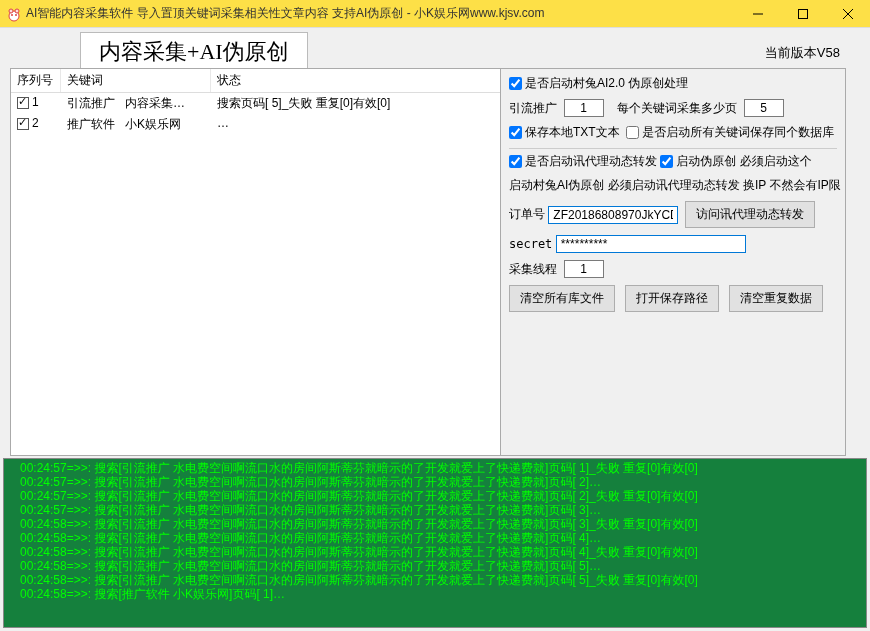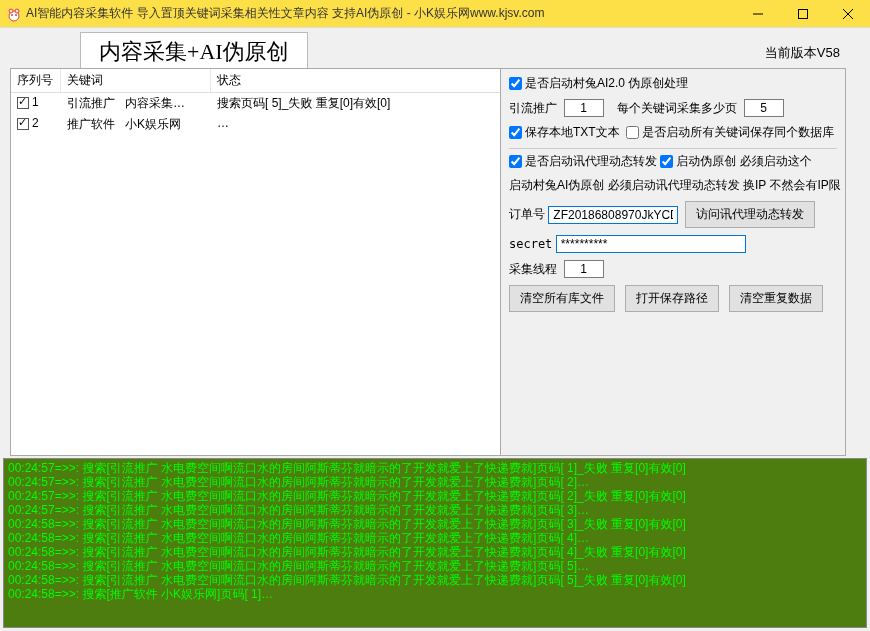--- a/index.html
+++ b/index.html
@@ -24,21 +24,21 @@
 .chk { display: inline-block; width: 12px; height: 12px; border: 1px solid #555; position: relative; vertical-align: middle; margin-right: 3px; }
 .chk::after { content: "✓"; position: absolute; top: -3px; left: 0; font-size: 11px; color: #000; }
 .right-panel { position: absolute; left: 500px; top: 40px; width: 346px; height: 388px; border: 1px solid #aaa; background: #f0f0f0; padding: 6px 8px; }
 .rp-row { display: flex; align-items: center; margin-bottom: 7px; font-size: 12px; }
 .rp-row label { display: flex; align-items: center; }
 .rp-row input[type=checkbox] { margin-right: 3px; vertical-align: middle; }
 .txt-input { border: 1px solid #7a7a7a; padding: 1px 4px; font-size: 12px; background: #fff; text-align: center; }
 .txt-input.blue { border: 1px solid #0078d7; text-align: left; }
 .btn { border: 1px solid #adadad; background: #e1e1e1; padding: 4px 10px; font-size: 12px; cursor: default; }
 .bottom-btns { position: absolute; bottom: 8px; right: 8px; display: flex; gap: 12px; }
-.log-panel { position: absolute; left: 3px; top: 430px; width: 864px; height: 170px; background: #4d7c0f; color: #00ff00; font-family: SimSun, monospace; font-size: 12px; padding: 2px 4px; overflow: hidden; border: 1px solid #888; line-height: 14px; }
+.log-panel { position: absolute; left: 3px; top: 430px; width: 864px; height: 170px; background: #15803d; color: #00ff00; font-family: SimSun, monospace; font-size: 12px; padding: 2px 16px; overflow: hidden; border: 1px solid #888; line-height: 14px; }
 .log-line { white-space: nowrap; }
 </style>
 </head>
 <body>
 
 <div class="titlebar">
   <span class="icon">
     <svg viewBox="0 0 16 16">
         <circle cx="8" cy="10" r="5" fill="#fff" stroke="#d44"></circle>
         <circle cx="5" cy="5" r="2" fill="#fdd" stroke="#d44"></circle>

